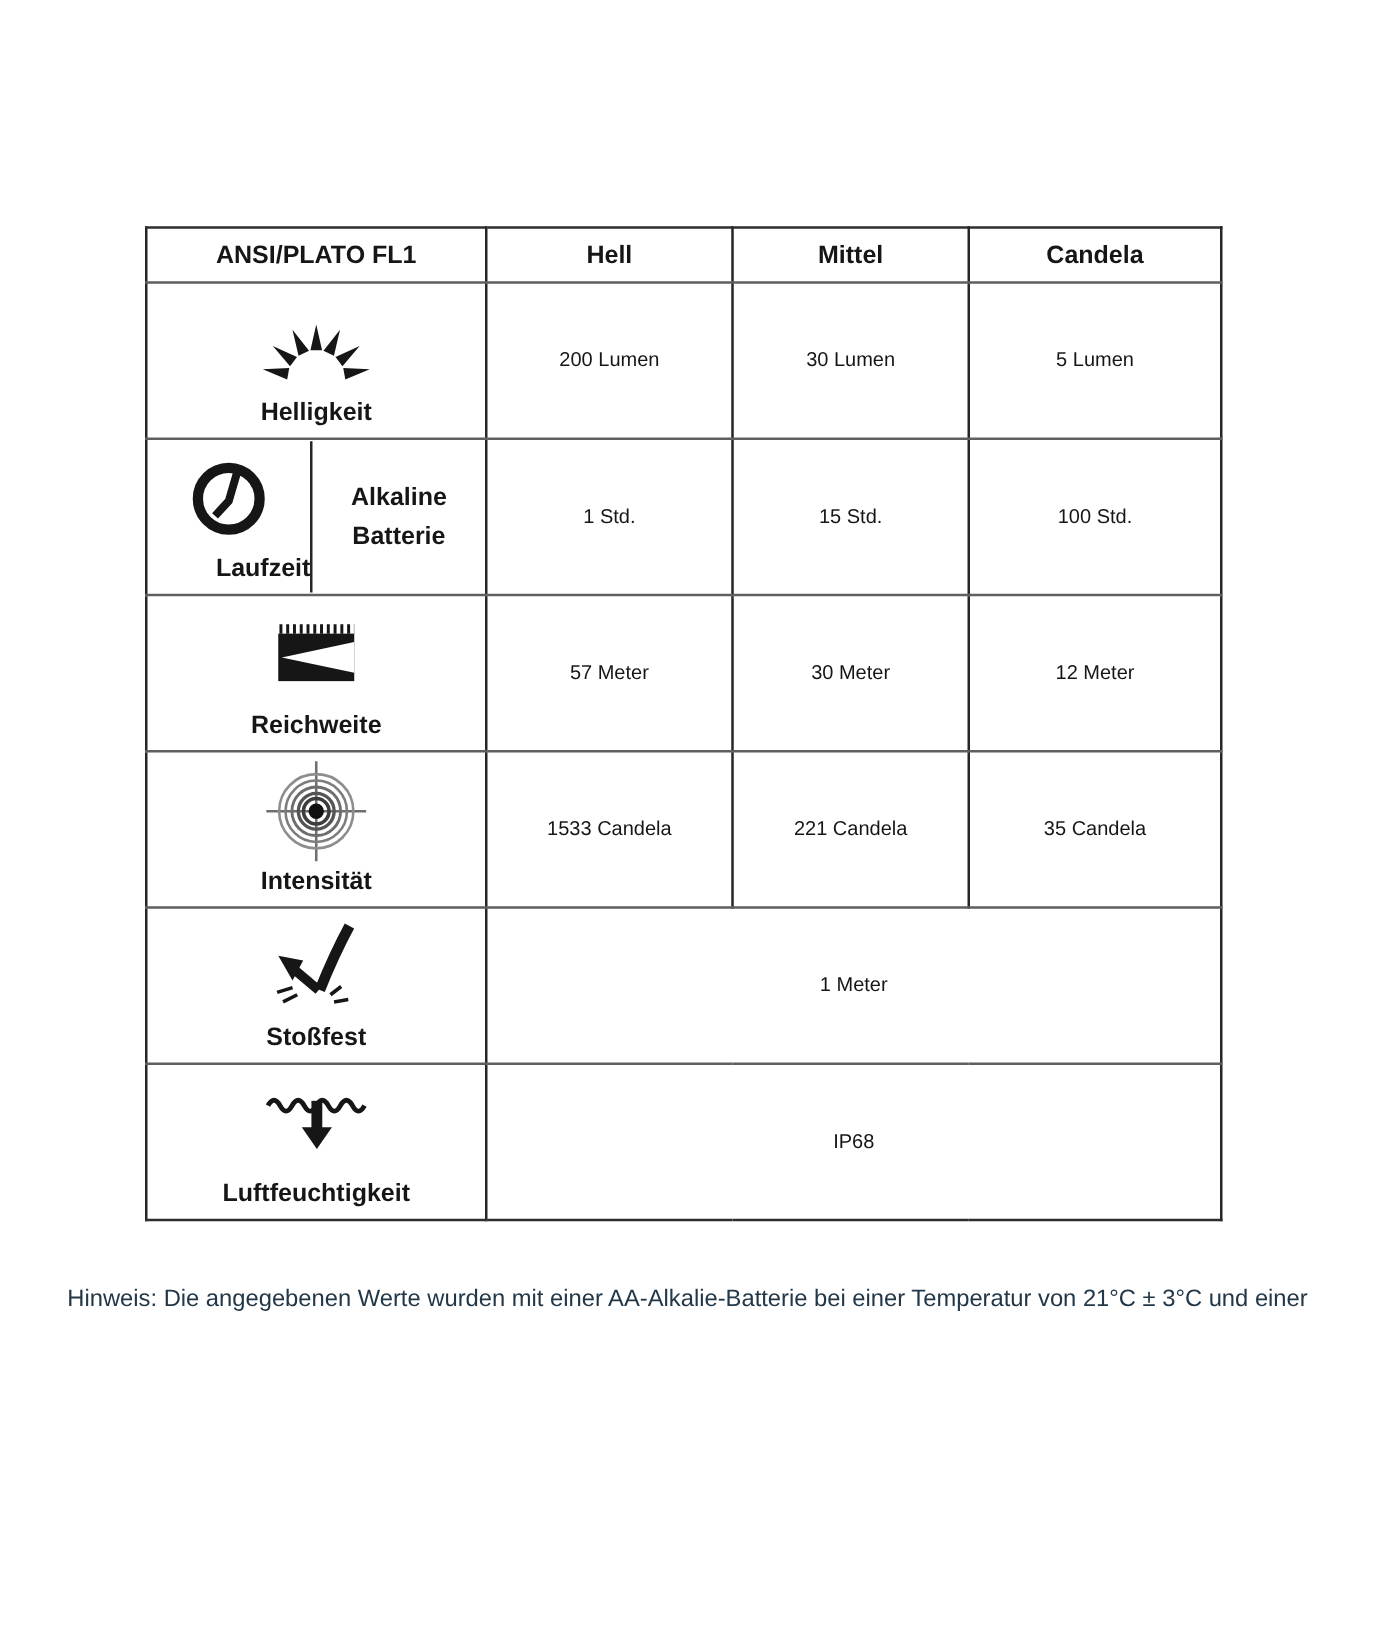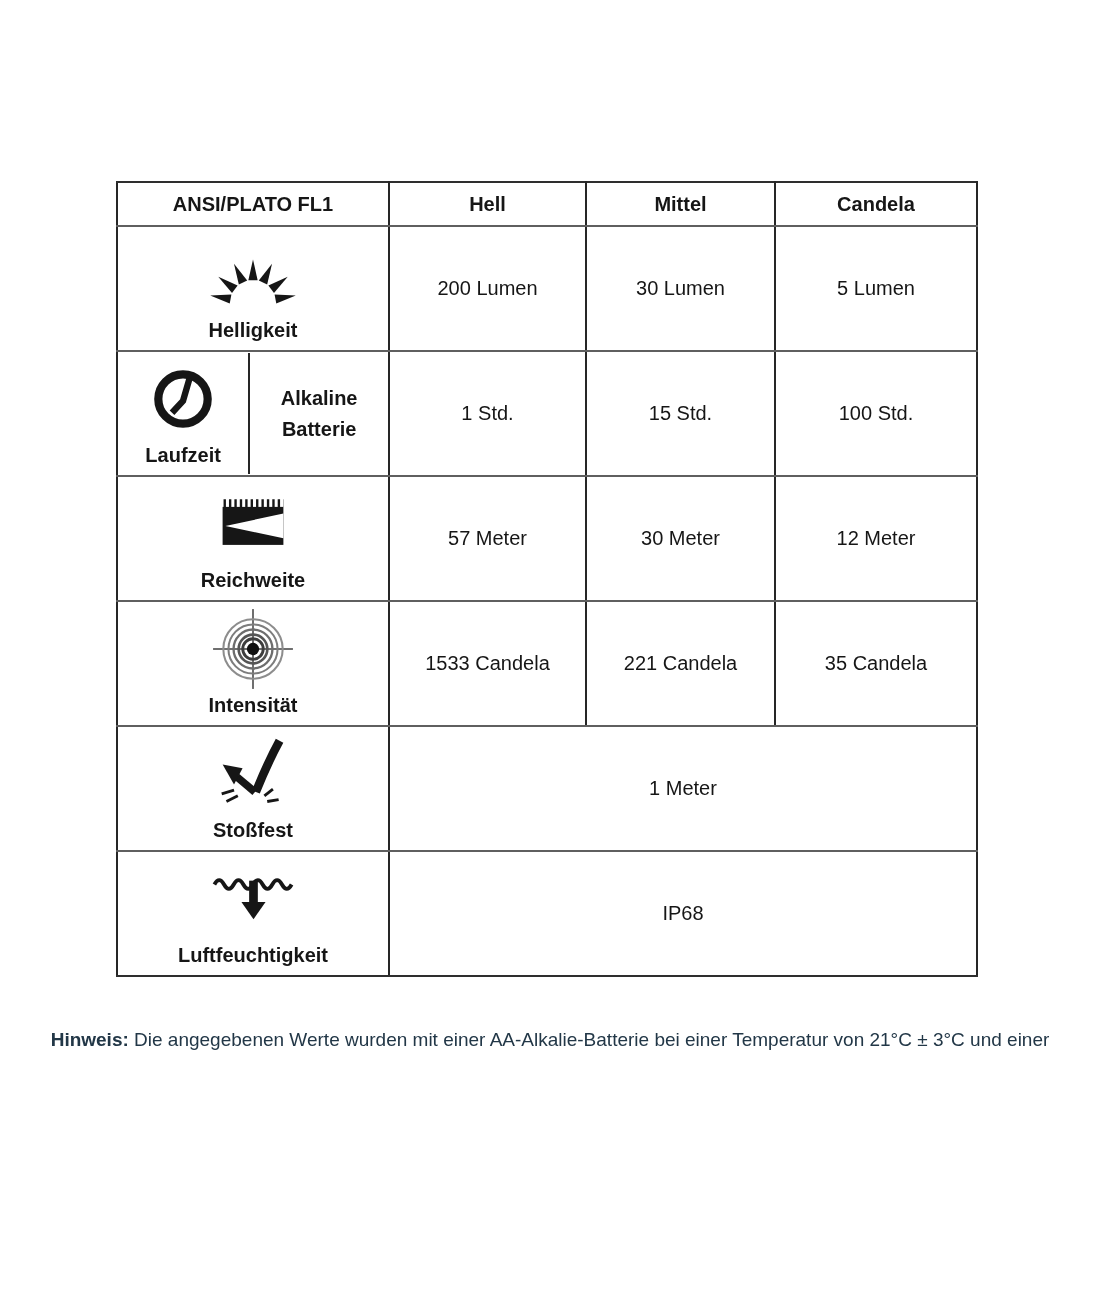--- a/index.html
+++ b/index.html
@@ -38,21 +38,21 @@
   .spec tr:first-child th { border-top-color: var(--outer-border); }
   .spec tr:last-child td { border-bottom-color: var(--outer-border); text-align: center; }
 
   .spec th {
     font-size: 20px;
     font-weight: bold;
     text-align: center;
     vertical-align: middle;
   }
   .spec td.value {
-    font-size: 20px;
+    font-size: 16px;
     text-align: center;
     vertical-align: middle;
     border-radius: 25px;
   }
 
   .vstack {
     height: 121px;
     display: flex;
     flex-direction: column;
     align-items: center;
@@ -72,21 +72,21 @@
     padding-bottom: 7px;
     white-space: nowrap;
   }
 
   .hsplit { height: 121px; display: flex; }
   .hsplit .halfL {
     width: 49%;
     border-right: 2px solid var(--col-border);
     display: flex;
     flex-direction: column;
-    align-items: center;
+    align-items: flex-end;
   }
   .hsplit .halfR {
     width: 51%;
     display: flex;
     align-items: center;
     justify-content: center;
     text-align: center;
     font-weight: bold;
     font-size: 20px;
     line-height: 1.55;
@@ -97,21 +97,21 @@
     position: absolute;
     left: 0;
     top: 1026px;
     width: 1100px;
     text-align: center;
     color: var(--note-text);
     font-size: 19px;
     line-height: 28px;
   }
   .note-line { white-space: nowrap; }
-  .note b { font-weight: bold; }
+  .note b { font-weight: normal; }
 </style>
 </head>
 <body>
 
 <div class="page">
 
   <div class="table-wrap">
     <table class="spec">
       <colgroup>
         <col style="width:272px">

